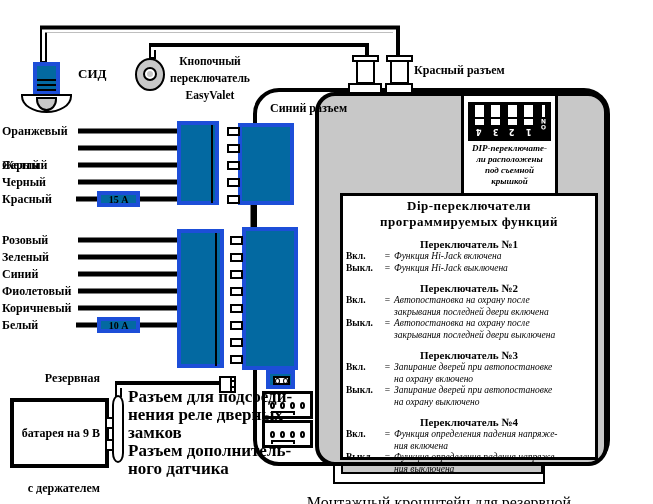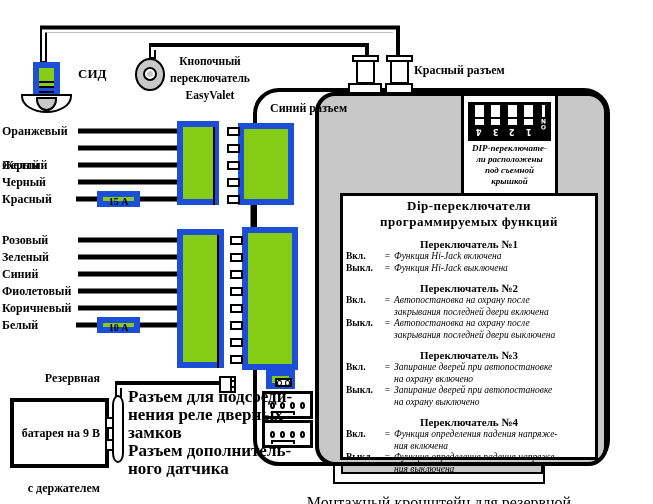--- a/index.html
+++ b/index.html
@@ -1,20 +1,20 @@
 <!DOCTYPE html>
 <html><head>
 <meta charset="utf-8">
 <style>
   html,body{margin:0;padding:0;background:#fff;}
   #stage{position:relative;width:653px;height:504px;background:#fff;overflow:hidden;
          font-family:"Liberation Serif","DejaVu Serif",serif;color:#000;}
   .abs{position:absolute;box-sizing:border-box;}
   .b2{border:2px solid #000;background:#fff;}
-  .b3{border:6px solid #1d4ed8;background:#84cc16;}
+  .b3{border:4px solid #1d4ed8;background:#0369a1;}
   .b4{border:4px solid #000;background:#fff;}
   .lbl{font-weight:bold;font-size:12px;line-height:14px;white-space:nowrap;}
   .wlbl{width:72px;text-align:left;font-weight:bold;font-size:12px;line-height:14px;}
   svg{position:absolute;left:0;top:0;pointer-events:none;}
   
   .housing{left:253px;top:88px;width:357px;height:378px;border:4px solid #000;border-radius:26px;background:#fff;}
   .unit-body{left:315px;top:92px;width:293px;height:374px;border:4px solid #000;border-radius:20px;background:#c8c8c8;}
   .dip-strip{left:461px;top:96px;width:97px;height:97px;background:#fff;border-left:3px solid #000;border-right:3px solid #000;}
   .dip-block{left:468px;top:102px;width:83px;height:39px;background:#000;display:flex;gap:4px;
              padding:3px 4px 0 5px;justify-content:space-between;}

